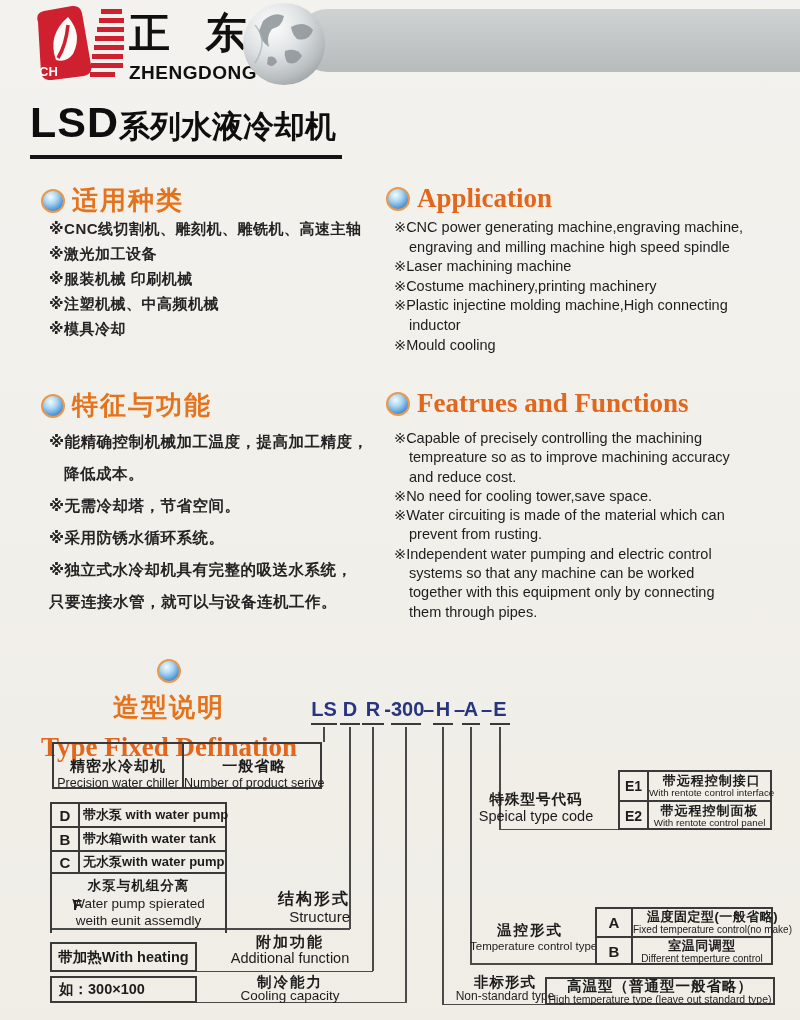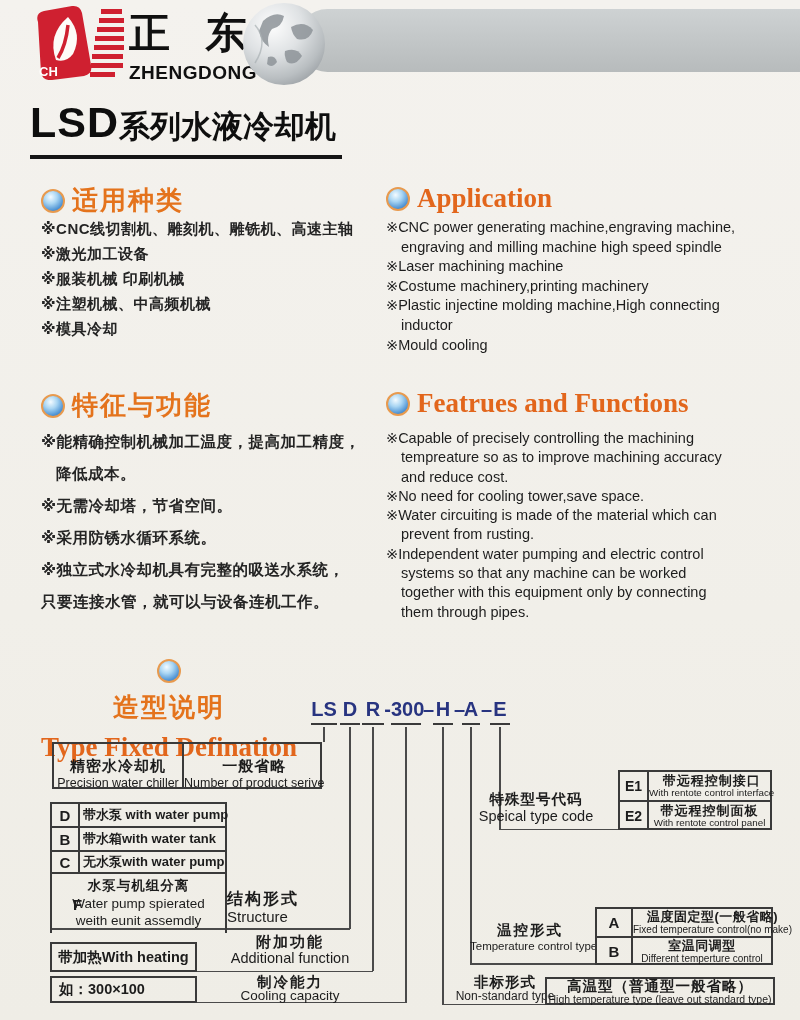--- a/index.html
+++ b/index.html
@@ -20,21 +20,21 @@
   .title { position:absolute; left:30px; top:98px; border-bottom:4px solid #151515; padding:0 6px 7px 0; white-space:nowrap; }
   .t-lat { font-size:43px; font-weight:bold; letter-spacing:1px; color:#0e0e0e; }
   .t-cn  { font-size:31px; font-weight:bold; color:#0e0e0e; }
   
   .sec-head { position:absolute; display:flex; align-items:center; gap:7px; white-space:nowrap; }
   .sphere { width:24px; height:24px; border-radius:50%; box-sizing:border-box; border:2px solid #e89a4e;
             background:radial-gradient(circle at 38% 30%, #f4fbff, #aad6f3 35%, #4e93d4 72%, #2e72b8); flex:0 0 24px; }
   .h-cn { font-size:26px; font-weight:bold; color:#e4731c; letter-spacing:2px; }
   .h-en { font-family:"Liberation Serif","DejaVu Serif",serif; font-size:27px; font-weight:bold; color:#e2661c; }
   
-  .list { position:absolute; white-space:nowrap; }
+  .list { position:absolute; white-space:nowrap;margin-left:8px; }
   .l1cn { left:41px; top:216px; font-size:15px; line-height:25px; font-weight:600; letter-spacing:0.5px; color:#242424; }
   .l1en { left:386px; top:218px; font-size:14.5px; line-height:19.6px; font-weight:500; color:#1d1d1d; }
   .l2cn { left:41px; top:426px; font-size:15.5px; line-height:32px; font-weight:600; letter-spacing:0.5px; color:#242424; }
   .l2en { left:386px; top:429px; font-size:14.5px; line-height:19.3px; font-weight:500; color:#1d1d1d; }
   .ind { padding-left:15px; }
   
   .seg { position:absolute; top:698px; height:25px; text-align:center; font-size:20px; font-weight:bold;
          color:#283480; letter-spacing:0px; }
   .seg.u { border-bottom:2.5px solid #3a3a3a; }
   
@@ -51,21 +51,21 @@
   .stable { position:absolute; left:50px; top:802px; width:177px; border:2px solid #3a3a3a; border-bottom:none; box-sizing:border-box; }
   .srow { display:flex; border-bottom:2px solid #3a3a3a; height:22px; }
   .srow.c3 { height:20px; }
   .srow .code { flex:0 0 26px; border-right:2px solid #3a3a3a; display:flex; align-items:center; justify-content:center;
                 font-size:15px; font-weight:bold; }
   .srow .desc { flex:1; display:flex; align-items:center; font-size:13px; font-weight:600; white-space:nowrap; padding-left:3px; }
   .frow { position:relative; height:56px; text-align:center; }
   .frow .fcode { position:absolute; left:21px; top:19px; font-size:15px; font-weight:bold; }
   .frow .fl1 { font-size:13.5px; font-weight:bold; line-height:18px; margin-top:3px; letter-spacing:1px; }
   .frow .fl2 { font-size:13.5px; line-height:17px; }
-  .slabel { position:absolute; left:227px; top:889px; width:123px; text-align:left; white-space:nowrap; }
+  .slabel { position:absolute; left:227px; top:889px; width:123px; text-align:right; white-space:nowrap; }
   .slabel .cn { font-size:16px; font-weight:bold; line-height:19px; letter-spacing:2px; }
   .slabel .en { font-size:15px; line-height:17px; }
   .hbox { left:50px; top:942px; width:147px; height:30px; display:flex; align-items:center; justify-content:center;
           font-size:14.5px; font-weight:bold; white-space:nowrap; }
   .aflabel { position:absolute; left:210px; top:933px; width:160px; text-align:center; white-space:nowrap; }
   .aflabel .cn { font-size:15px; font-weight:bold; line-height:17px; letter-spacing:2px; }
   .aflabel .en { font-size:14.5px; line-height:17px; }
   .cbox { left:50px; top:976px; width:147px; height:27px; display:flex; align-items:center; padding-left:7px;
           font-size:14.5px; font-weight:600; white-space:nowrap; }
   .cclabel { position:absolute; left:210px; top:975px; width:160px; text-align:center; white-space:nowrap; }

